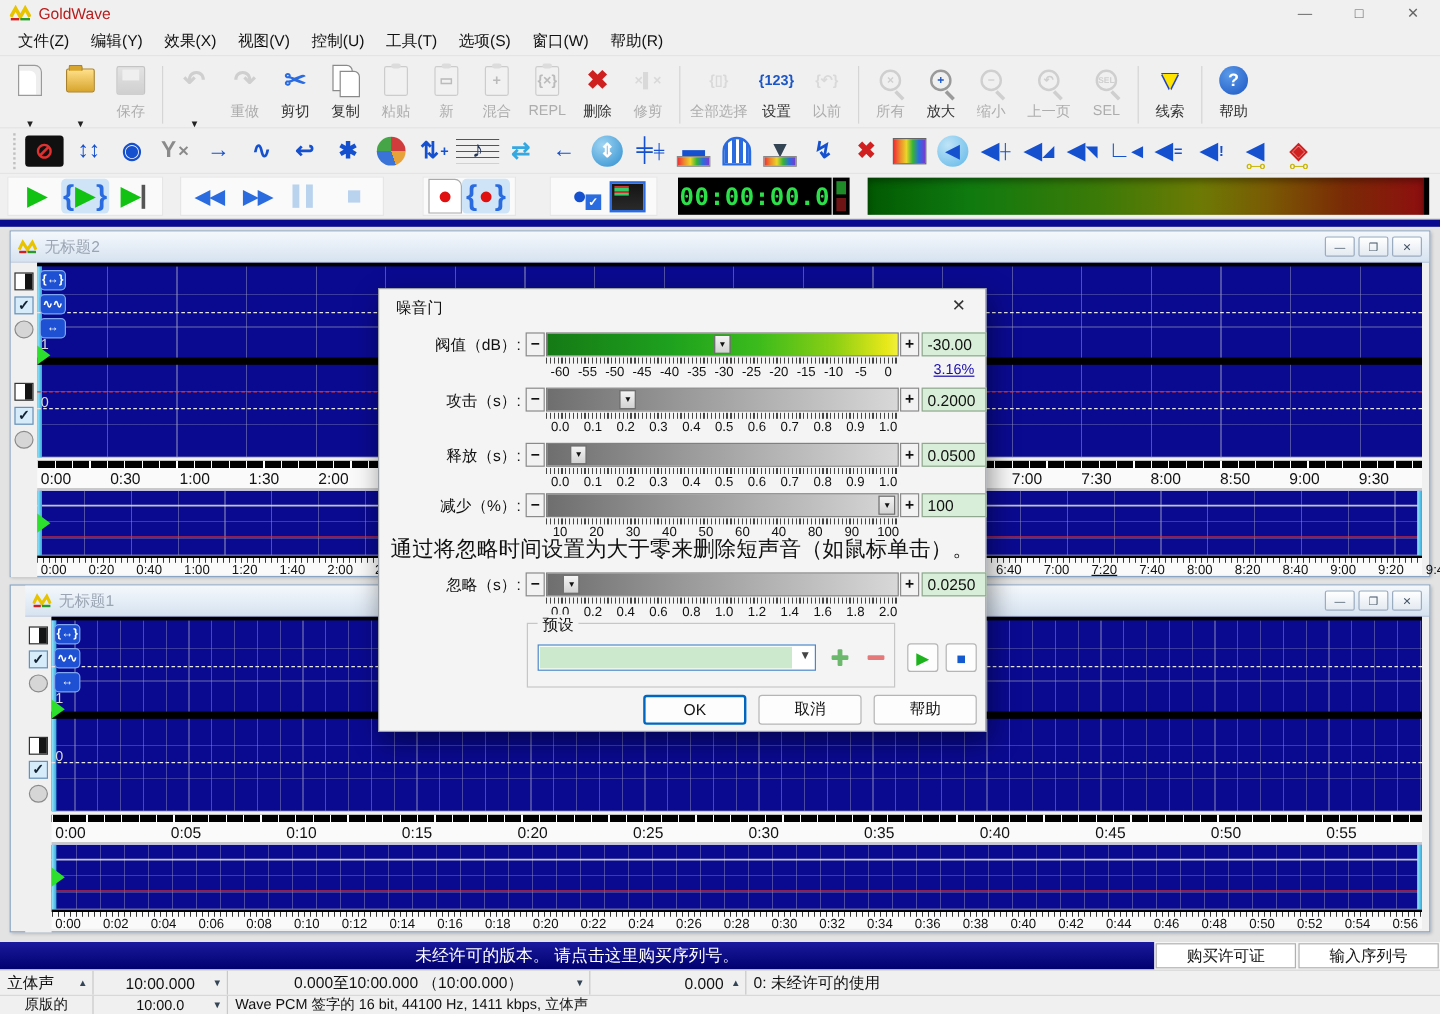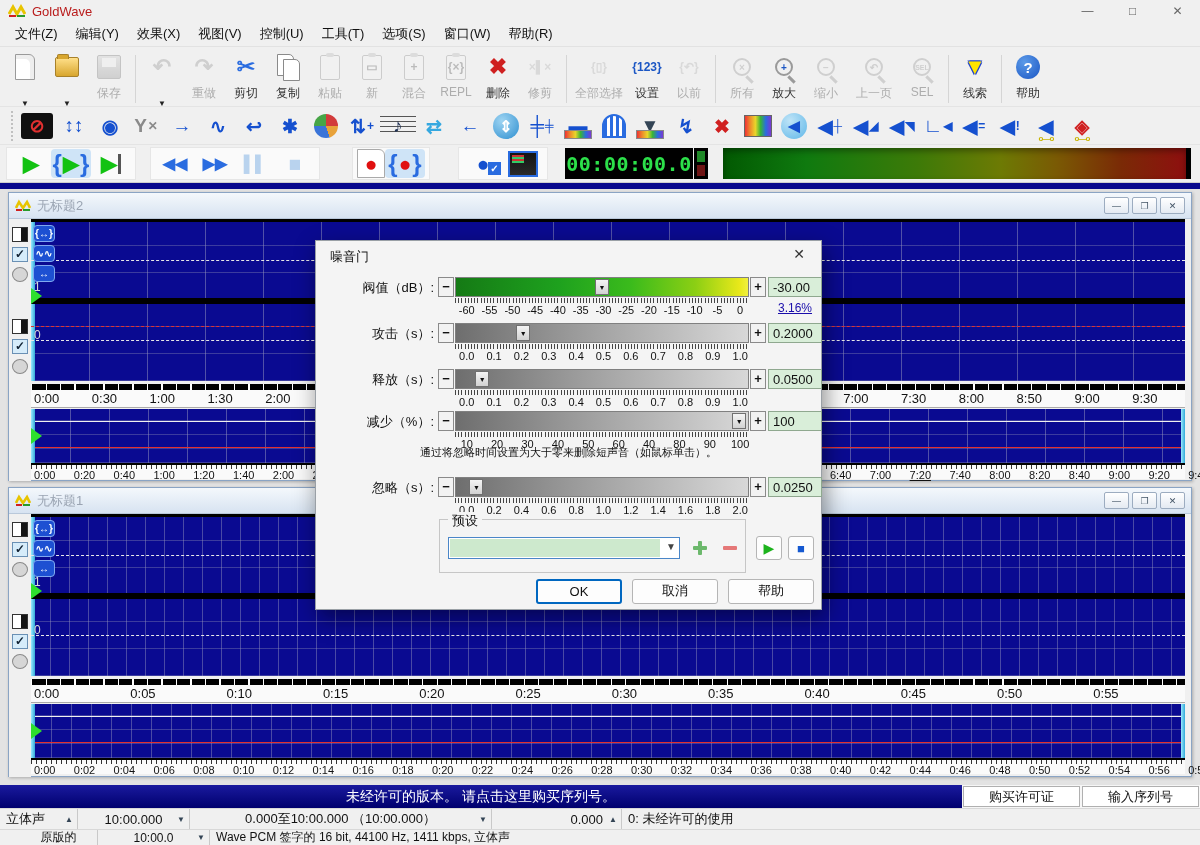--- a/index.html
+++ b/index.html
@@ -117,21 +117,21 @@
   .strack { position:absolute; left:139px; width:294px; height:20px; border:1px solid #808080; }
   .track-green { background:linear-gradient(90deg,#157a15,#1ea11e 35%,#3bbb1c 60%,#8ccf14 82%,#e8e81a 97%,#f0f040); }
   .track-gray { background:linear-gradient(90deg,#6e6e6e,#9a9a9a 40%,#d8d8d8); }
   .sthumb { position:absolute; top:1px; width:14px; height:16px; background:linear-gradient(#f4f4f4,#d2d2d2); border:1px solid #707070; font-size:7px; color:#111; display:flex; align-items:center; justify-content:center; }
   .sval { position:absolute; left:452px; width:54px; height:20px; background:#d9eed9; border:1px solid #8fa88f; font-size:13px; color:#111; padding:2px 4px; }
   .sval-link { position:absolute; left:452px; width:54px; text-align:center; font-size:12px; color:#1a0dab; text-decoration:underline; }
   .sticks { position:absolute; left:139px; width:294px; height:20px; }
   .tickmarks { height:5px; background:repeating-linear-gradient(90deg,#444 0 1px,transparent 1px 3.2px); }
   .ticklabels { position:relative; height:13px; }
   .ticklabels span { position:absolute; top:1px; transform:translateX(-50%); font-size:11px; color:#111; white-space:nowrap; }
-  .dlg-note { position:absolute; left:0; width:100%; text-align:center; font-size:11px; color:#111; }
+  .dlg-note { position:absolute; left:0; width:100%; text-align:center; font-size:18px; color:#111; }
   .preset-group { position:absolute; left:123px; width:307px; height:54px; border:1px solid #c6c6c6; }
   .preset-label { position:absolute; top:-8px; left:8px; background:#f4f4f4; padding:0 4px; font-size:13px; color:#111; }
   .preset-combo { position:absolute; left:8px; top:17px; width:232px; height:22px; background:#fff; border:1px solid #4a86c8; }
   .preset-combo .fill { position:absolute; left:1px; top:1px; bottom:1px; right:19px; background:#cde9cd; }
   .preset-combo .arr { position:absolute; right:3px; top:3px; font-size:10px; color:#444; }
   .pbtn { position:absolute; top:17px; width:22px; height:22px; display:flex; align-items:center; justify-content:center; }
   .icon-plus { position:relative; width:14px; height:14px; }
   .icon-plus::before { content:""; position:absolute; left:0; right:0; top:5px; height:4px; background:#6cb86c; border-radius:1px; }
   .icon-plus::after { content:""; position:absolute; top:0; bottom:0; left:5px; width:4px; background:#6cb86c; border-radius:1px; }
   .icon-minus { width:14px; height:4px; background:#e57878; border-radius:1px; }
@@ -140,21 +140,21 @@
   .dlgbtn.focused { border:2px solid #0067c0; }
 
   
   .banner { position:absolute; top:785px; left:0; width:962px; height:23px; background:linear-gradient(#1a1a9e,#00006e); color:#fff; font-size:14px; display:flex; align-items:center; justify-content:center; }
   .banner-btns { position:absolute; top:785px; left:962px; right:0; height:23px; background:#f6f6f6; display:flex; }
   .bbtn { flex:1; margin:1px; background:#fff; border:1px solid #b0b0b0; font-size:13px; color:#111; display:flex; align-items:center; justify-content:center; }
   .statusrow { position:absolute; left:0; right:0; display:flex; background:#f0f0f0; font-size:13px; color:#111; }
   .statusrow .cell { position:relative; border-right:1px solid #c9c9c9; display:flex; align-items:center; padding:0 6px; }
   .statusrow .cell .arrow { position:absolute; right:4px; font-size:8px; color:#345; }
   .s1 { top:808px; height:21px; border-top:1px solid #d8d8d8; }
-  .s2 { top:829px; height:16px; border-top:1px solid #d8d8d8; font-size:12px;padding-left:20px; }
+  .s2 { top:829px; height:16px; border-top:1px solid #d8d8d8; font-size:12px; }
 </style>
 </head>
 <body>
 
 <div class="app">
 
   <div class="titlebar">
     <svg width="18" height="14">
       <polyline points="1,10 5,3 9,10 13,3 17,10" fill="none" stroke="#e8c400" stroke-width="3"></polyline>
       <rect x="1" y="11" width="7" height="2" fill="#d02020"></rect>
@@ -532,21 +532,21 @@
             <span style="left: 918.4px;">7:40</span>
             <span style="left: 958.2px;">8:00</span>
             <span style="left: 998px;">8:20</span>
             <span style="left: 1037.8px;">8:40</span>
             <span style="left: 1077.6px;">9:00</span>
             <span style="left: 1117.4px;">9:20</span>
             <span style="left: 1157.2px;">9:40</span>
           </div>
         </div>
       </div>
-    <div class="wavewin" id="win1" style="top:298px;height:290px;">
+    <div class="wavewin" id="win1" style="top:298px;height:290px;padding-left:12px;">
         <div class="wwin-title">
           <svg width="16" height="13">
             <polyline points="1,9 4,3 8,9 12,3 15,9" fill="none" stroke="#e8c400" stroke-width="2.6"></polyline>
             <rect x="1" y="10" width="6" height="2" fill="#d02020"></rect>
             <rect x="8" y="10" width="7" height="2" fill="#2a9a2a"></rect>
           </svg>
           <span class="wt">无标题1</span>
           <div class="wbtn">—</div>
           <div class="wbtn">❐</div>
           <div class="wbtn">✕</div>

